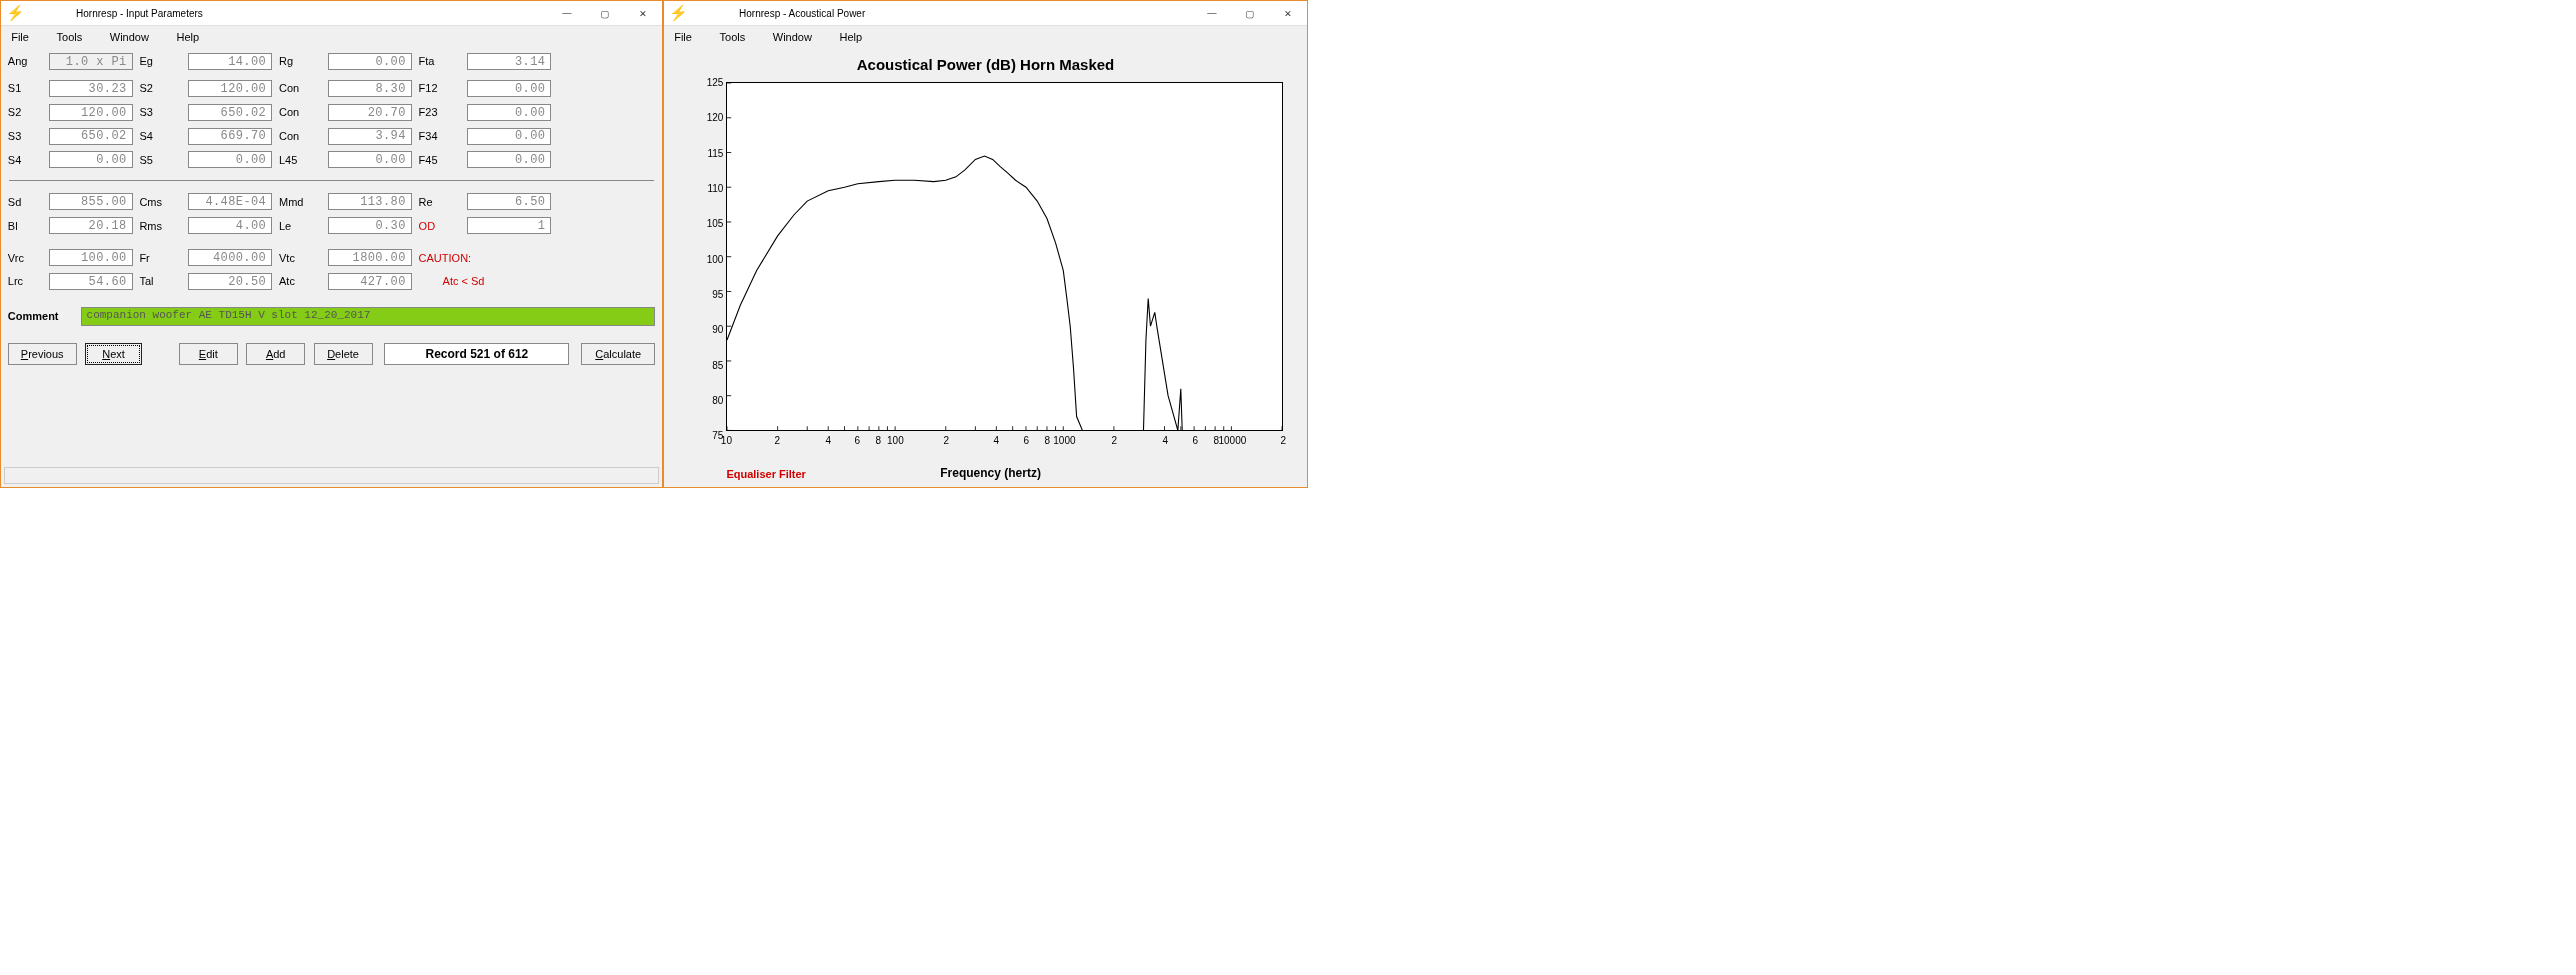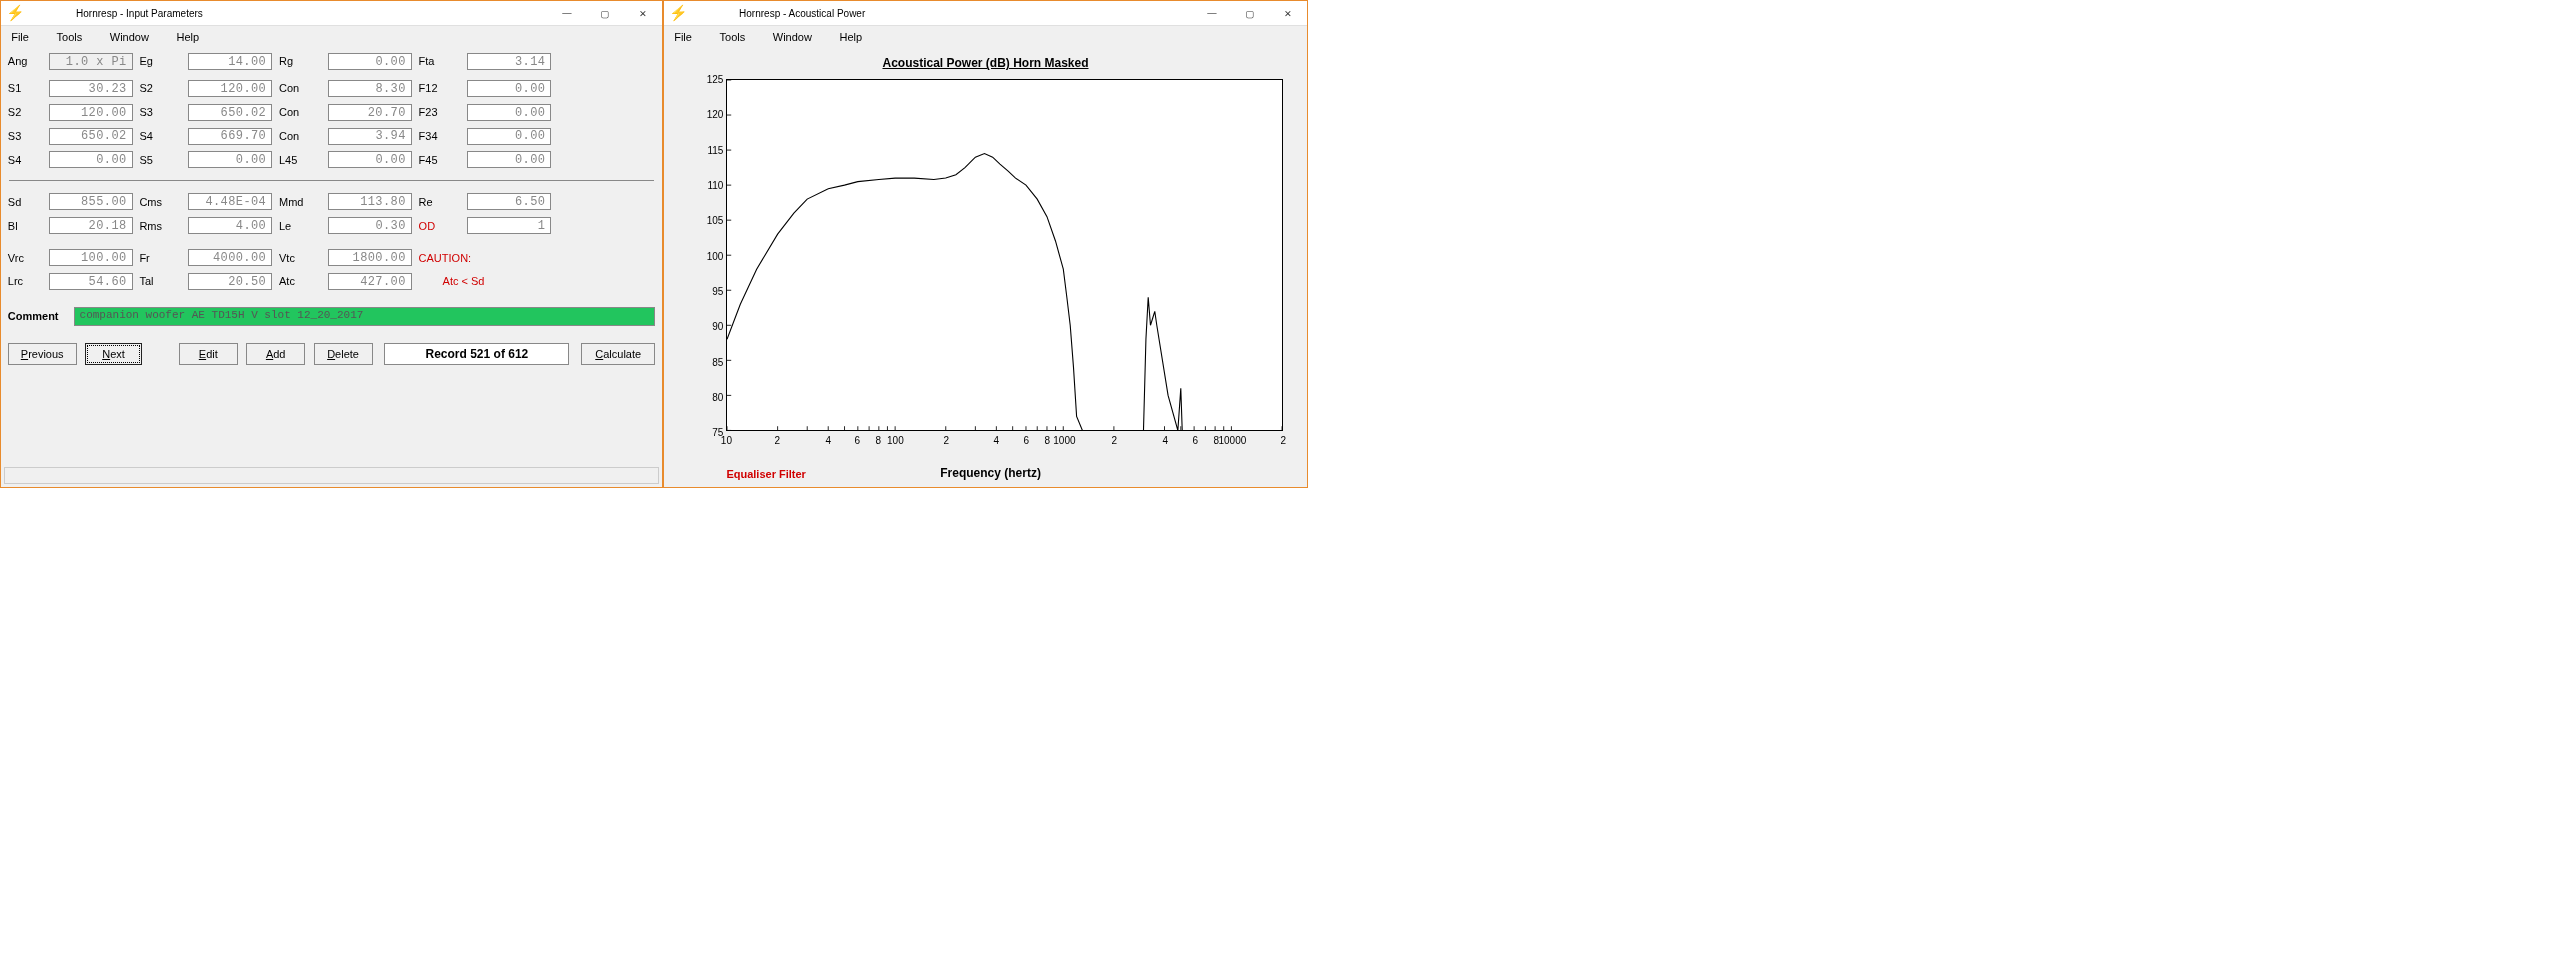--- a/index.html
+++ b/index.html
@@ -94,27 +94,27 @@
   }
   .valbox.dim { background: #f0f0f0; color:#888; }
   .divider {
     border-top: 0.8px solid #888;
     margin: 12px 1.7px 12px 1.7px;
   }
   .comment-row {
     display: flex;
     align-items: center;
     margin-top: 17px;
-    gap: 15px;
+    gap: 22px;
   }
   .comment-row .lbl { font-weight: bold; font-size:11px; }
   .comment-input {
     flex:1;
     border:0.8px solid #888;
-    background:#22c55e;
+    background:#84cc16;
     height:18.6px;
     font-family:"Courier New",monospace;
     font-size:11px;
     padding:0.8px 5px;
     color:#555;
   }
   .btnrow {
     display:flex;
     align-items:center;
     margin-top:17px;
@@ -151,21 +151,21 @@
     margin: 0 3.4px;
   }
   .statusbar {
     height:17px;
     border:0.8px solid #ccc;
     margin:3.4px 3.4px 3.4px 3.4px;
     background:#f0f0f0;
   }
   
   .chartpane { flex:1; padding:6.8px 6.8px 6.8px 6.8px; display:flex; flex-direction:column; }
-  .chart-title { text-align:center; font-weight:bold; font-size:12px; margin:5px 0 3.4px 0;text-decoration:underline; }
+  .chart-title { text-align:center; font-weight:bold; font-size:15px; margin:5px 0 3.4px 0; }
   .plot-wrap { position:relative; flex:1; margin:0 8.4px 0 18.6px; }
   .plot {
     position:absolute;
     left:37px; top:5px; right:8.4px; bottom:49px;
     border:0.8px solid #000;
     background:#fff;
   }
   .ytick {
     position:absolute;
     left:0;

